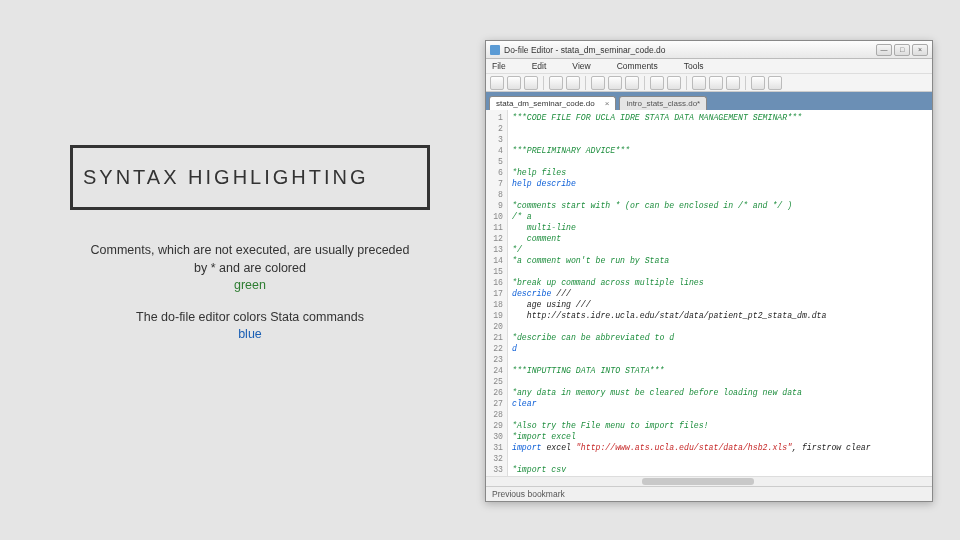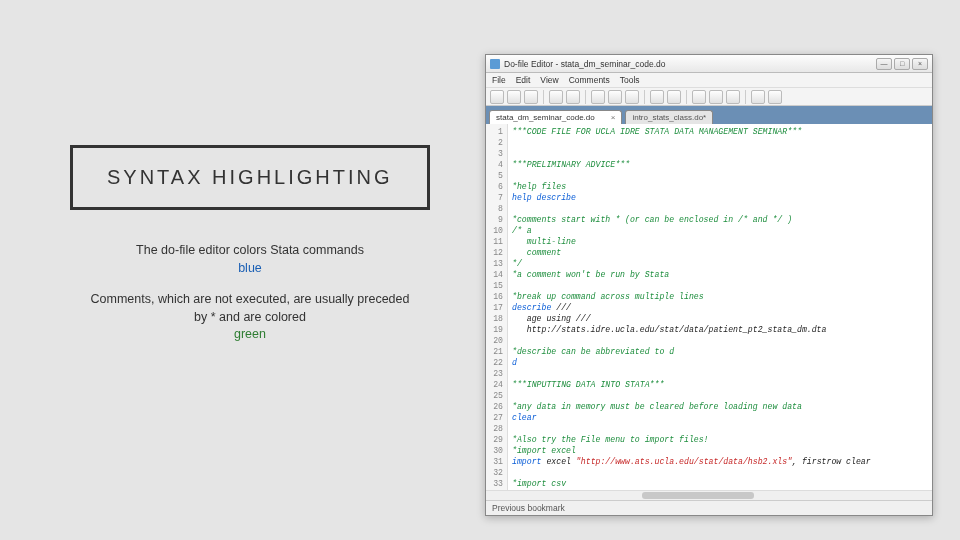--- a/index.html
+++ b/index.html
@@ -12,21 +12,21 @@
     overflow: hidden;
   }
   .left-panel {
     position: absolute;
     left: 70px;
     top: 145px;
     width: 360px;
   }
   .title-box {
     border: 3px solid #333;
-    padding: 18px 34px;
+    padding: 18px 10px;
     background: #e5e5e5;
   }
   .title-box h1 {
     font-size: 20px;
     font-weight: 400;
     letter-spacing: 3px;
     color: #333;
     font-family: Arial, sans-serif;
   }
   .desc {
@@ -38,21 +38,21 @@
     padding: 0 20px;
   }
   .desc p { margin-bottom: 14px; }
   .blue-word { color: #1a5fb4; }
   .green-word { color: #2e7d32; }
   .red-word { color: #c62828; }
 
   .editor-window {
     position: absolute;
     left: 485px;
-    top: 54px;
+    top: 40px;
     width: 448px;
     height: 462px;
     background: #fff;
     border: 1px solid #888;
     box-shadow: 0 2px 8px rgba(0,0,0,0.25);
     font-size: 8px;
     display: flex;
     flex-direction: column;
   }
   .titlebar {
@@ -81,21 +81,21 @@
     background: linear-gradient(#f5f5f5,#ddd);
     font-size: 7px;
     display: flex;
     align-items: center;
     justify-content: center;
     color: #555;
     border-radius: 2px;
   }
   .menubar {
     display: flex;
-    gap: 10px;
+    gap: 26px;
     padding: 2px 6px;
     font-size: 8.5px;
     color: #333;
     background: #f4f4f4;
     border-bottom: 1px solid #ddd;
     height: 15px;
     align-items: center;
   }
   .toolbar {
     display: flex;
@@ -121,21 +121,21 @@
     padding: 0 3px;
     gap: 3px;
   }
   .tab {
     background: #fff;
     font-size: 8px;
     padding: 2px 6px;
     border-radius: 3px 3px 0 0;
     display: flex;
     align-items: flex-end;
-    gap: 16px;
+    gap: 10px;
     color: #333;
     border: 1px solid #888;
     border-bottom: none;
   }
   .tab.inactive { background: #e5e5e5; color:#555; }
   .tab .close { font-size: 8px; color: #777; }
   .code-area {
     flex: 1;
     display: flex;
     overflow: hidden;
@@ -194,26 +194,26 @@
 </style>
 </head>
 <body>
 
 <div class="left-panel">
   <div class="title-box">
     <h1>SYNTAX HIGHLIGHTING</h1>
   </div>
   <div class="desc">
     <p>
+      <span>Comments, which are not executed, are usually preceded by * and are colored</span><br>
+      <span class="green-word">green</span>
+    </p>
+    <p>
       <span>The do-file editor colors Stata commands</span><br>
       <span class="blue-word">blue</span>
-    </p>
-    <p>
-      <span>Comments, which are not executed, are usually preceded by * and are colored</span><br>
-      <span class="green-word">green</span>
     </p>
   </div>
 </div>
 
 <div class="editor-window">
   <div class="titlebar">
     <div class="icon"></div>
     <div class="title">Do-file Editor - stata_dm_seminar_code.do</div>
     <div class="win-controls">
       <div class="win-btn">—</div>

